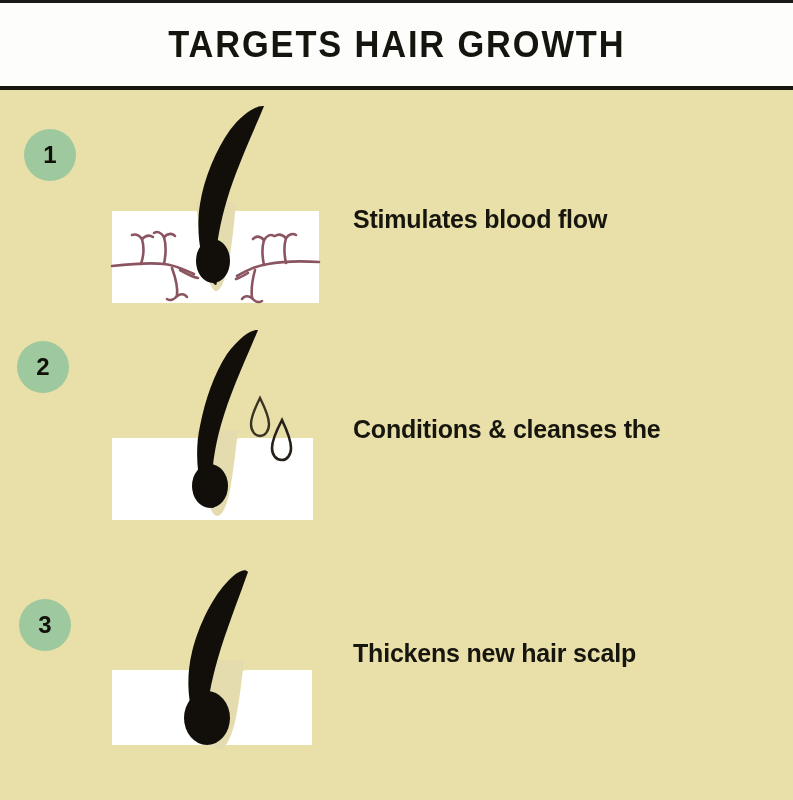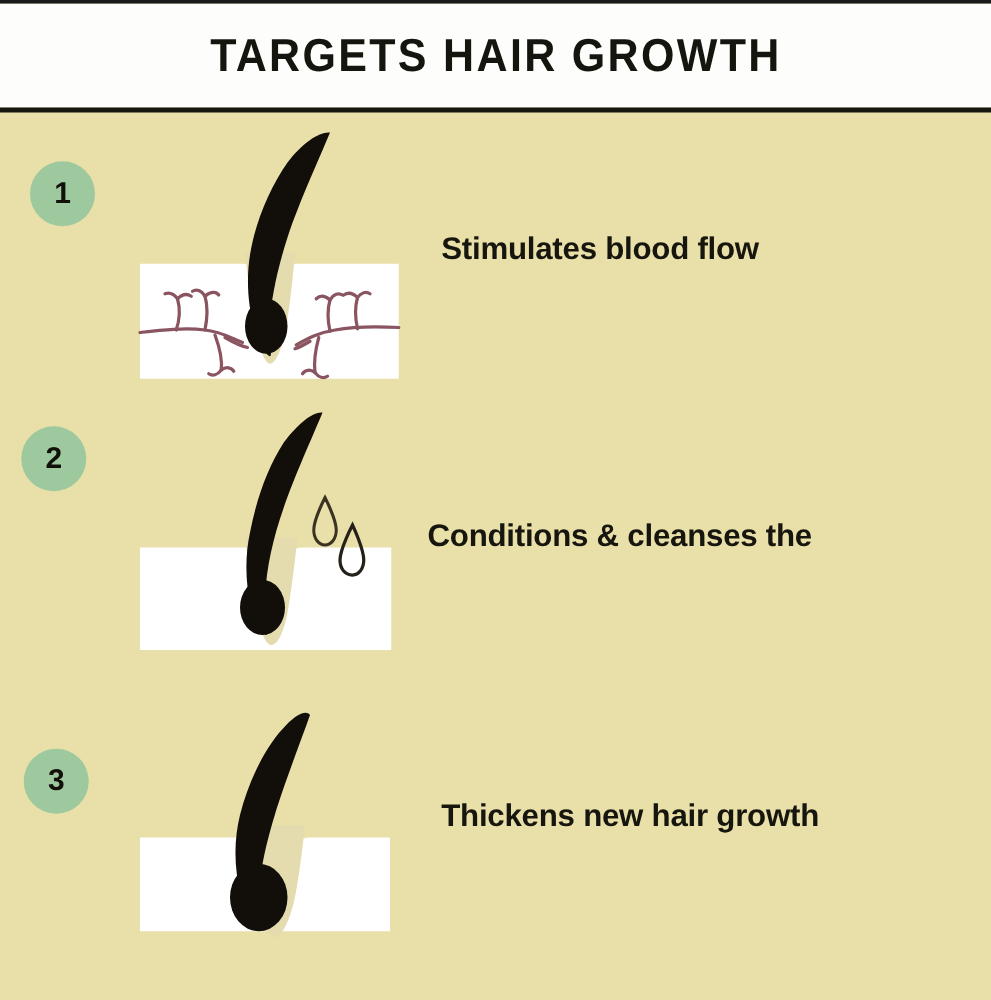--- a/index.html
+++ b/index.html
@@ -65,22 +65,22 @@
 
   
   .caption{
     position:absolute;
     font-family:"Liberation Sans", sans-serif;
     font-weight:bold;
     color:#16150e;
     letter-spacing:-0.2px;
     line-height:1.42;
   }
-  #cap-1{left:353px;top:92px;font-size:25px;width:400px;}
-  #cap-2{left:342px;top:92px;font-size:25px;width:365px;}
+  #cap-1{left:353px;top:112px;font-size:25px;width:400px;}
+  #cap-2{left:353px;top:92px;font-size:25px;width:365px;}
   #cap-3{left:353px;top:76px;font-size:25px;width:400px;}
   .cap-line{display:block;}
 </style>
 </head>
 <body>
 
 <div id="canvas">
 
   <div class="hdr-rule-top"></div>
   <div class="hdr-band">
@@ -219,17 +219,17 @@
                  C98,172 102,182 100,182
                  C97,182 90,172 85,156
                  C79,136 79,112 84,92
                  C91,64 105,36 121,20
                  C130,11 137,8 140,12 Z" fill="#120f0a"></path>
         <ellipse cx="99" cy="158" rx="23" ry="27" fill="#120f0a"></ellipse>
       </svg>
     </div>
 
     <div class="caption" id="cap-3">
-      <span class="cap-line">Thickens new hair growth</span>
+      <span class="cap-line">Thickens new hair scalp</span>
     </div>
   </div>
 
 </div>
 
 </body></html>

